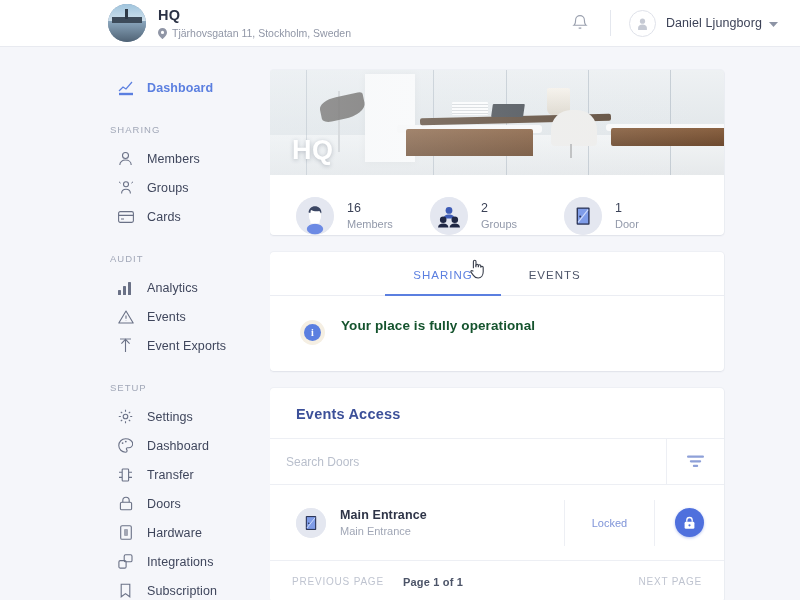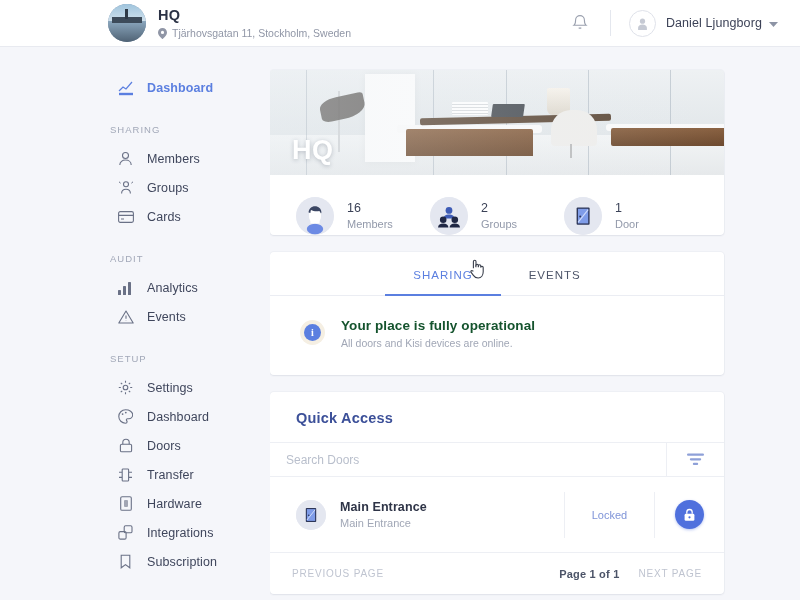--- a/index.html
+++ b/index.html
@@ -259,21 +259,21 @@
   .status-txt { margin-left: 16px; }
   .status-title { font-size: 13.5px; font-weight: 700; color: #14532d; letter-spacing:.1px; }
   .status-sub { font-size: 10.5px; color: #a1a7b6; margin-top: 4px; }
 
   
   .qa-header { padding: 18px 26px 16px; }
   .qa-title { font-size: 14.5px; font-weight: 700; color: #3c5099; letter-spacing:.2px; }
   .qa-search-row {
     display:flex; align-items:stretch;
     border-top: 1px solid #edeff4; border-bottom: 1px solid #edeff4;
-    height: 35px;
+    height: 47px;
   }
   .qa-search {
     flex: 1; border: 0; outline: 0; background: transparent;
     padding: 0 16px; font-size: 12px; color: #4c5468;
     font-family: "Liberation Sans", sans-serif;
   }
   .qa-search::placeholder { color: #b9bfcc; }
   .qa-filter {
     width: 58px; border-left: 1px solid #edeff4;
     display:flex; align-items:center; justify-content:center; cursor:pointer;
@@ -301,21 +301,21 @@
   .lock-btn {
     width: 29px; height: 29px; border-radius: 50%;
     background: #4f70dd; display:flex;align-items:center;justify-content:center;
     cursor:pointer; box-shadow: 0 1px 3px rgba(79,112,221,.4);
   }
   .pager {
     display:flex; align-items:center; height: 41px; padding: 0 22px;
     font-size: 10px; letter-spacing: .8px; gap: 19px;
   }
   .pager-prev, .pager-next { color: #bfc4d0; cursor: pointer; }
-  .pager-mid { flex:1; text-align:right; color:#4c5468; font-weight:700; letter-spacing:.2px; font-size:11px;}
+  .pager-mid { flex:1; text-align:left; color:#4c5468; font-weight:700; letter-spacing:.2px; font-size:11px;}
 </style>
 </head>
 <body>
 
 <div class="topbar">
   <div class="place-avatar">
     <div class="sky"></div>
       <div class="water"></div>
     <div class="city"></div>
       <div class="tower"></div>
@@ -414,20 +414,30 @@
     </div>
     <div class="nav-item">
       <span class="ico">
         <svg width="16" height="14" viewBox="0 0 16 14" fill="none" stroke="#6a7186" stroke-width="1.1">
           <path d="M8 1L15.2 13H.8z" stroke-linejoin="round"></path>
             <path d="M8 5.6v3.2M8 10.8v.1"></path>
         </svg>
       </span>
       <span>Events</span>
     </div>
+    <div class="nav-item">
+      <span class="ico">
+        <svg width="13" height="15" viewBox="0 0 13 15" fill="none" stroke="#6a7186" stroke-width="1.1">
+          <path d="M6.5 14V2"></path>
+            <path d="M2.4 5.6L6.5 1.4l4.1 4.2"></path>
+            <path d="M1 1h11" stroke-width=".9"></path>
+        </svg>
+      </span>
+      <span>Event Exports</span>
+    </div>
 
     <div class="nav-group-label">SETUP</div>
     <div class="nav-item">
       <span class="ico">
         <svg width="15" height="15" viewBox="0 0 15 15" fill="none" stroke="#6a7186" stroke-width="1.1">
           <circle cx="7.5" cy="7.5" r="2.3"></circle>
           <path d="M7.5.8v2M7.5 12.2v2M.8 7.5h2M12.2 7.5h2M2.8 2.8l1.4 1.4M10.8 10.8l1.4 1.4M12.2 2.8l-1.4 1.4M4.2 10.8l-1.4 1.4"></path>
         </svg>
       </span>
       <span>Settings</span>
@@ -437,35 +447,35 @@
         <svg width="15" height="15" viewBox="0 0 15 15" fill="none" stroke="#6a7186" stroke-width="1.1">
           <path d="M7.5.8a6.7 6.7 0 000 13.4c1 0 1.6-.6 1.6-1.4 0-.9-.8-1.3-.8-2 0-.6.5-1.1 1.2-1.1h1.3a3.9 3.9 0 003.9-3.9C14.7 2.8 11.5.8 7.5.8z"></path>
           <circle cx="4.6" cy="5.1" r=".9" fill="#6a7186" stroke="none"></circle>
           <circle cx="7.8" cy="3.6" r=".9" fill="#6a7186" stroke="none"></circle>
         </svg>
       </span>
       <span>Dashboard</span>
     </div>
     <div class="nav-item">
       <span class="ico">
+        <svg width="15" height="14" viewBox="0 0 15 14" fill="none" stroke="#6a7186" stroke-width="1.1">
+          <rect x="4.2" y="1" width="6.4" height="12" rx=".8"></rect>
+          <path d="M1 4.2h3M1 9.4h3M11 4.2h3M11 9.4h3"></path>
+        </svg>
+      </span>
+      <span>Transfer</span>
+    </div>
+    <div class="nav-item">
+      <span class="ico">
         <svg width="14" height="15" viewBox="0 0 14 15" fill="none" stroke="#6a7186" stroke-width="1.1">
           <rect x="1.4" y="6.2" width="11.2" height="7.6" rx="1.4"></rect>
           <path d="M3.8 6.2V4.4a3.2 3.2 0 016.4 0v1.8"></path>
         </svg>
       </span>
       <span>Doors</span>
-    </div>
-    <div class="nav-item">
-      <span class="ico">
-        <svg width="15" height="14" viewBox="0 0 15 14" fill="none" stroke="#6a7186" stroke-width="1.1">
-          <rect x="4.2" y="1" width="6.4" height="12" rx=".8"></rect>
-          <path d="M1 4.2h3M1 9.4h3M11 4.2h3M11 9.4h3"></path>
-        </svg>
-      </span>
-      <span>Transfer</span>
     </div>
     <div class="nav-item">
       <span class="ico">
         <svg width="12" height="15" viewBox="0 0 12 15" fill="none" stroke="#6a7186" stroke-width="1.1">
           <rect x=".7" y=".7" width="10.6" height="13.6" rx="1.4"></rect>
           <rect x="4" y="4" width="4" height="7" rx="1" fill="#6a7186" stroke="none" opacity=".6"></rect>
         </svg>
       </span>
       <span>Hardware</span>
     </div>
@@ -574,28 +584,27 @@
       <div class="tabs">
         <div class="tab active">SHARING</div>
         <div class="tab">EVENTS</div>
       </div>
       <div class="status-row">
         <div class="status-ico">
           <div class="status-dot">i</div>
         </div>
         <div class="status-txt">
           <div class="status-title">Your place is fully operational</div>
-          <div class="status-sub">All doors and Kisi devices are online.</div>
         </div>
       </div>
     </div>
 
     <div class="card">
       <div class="qa-header">
-        <div class="qa-title">Quick Access</div>
+        <div class="qa-title">Events Access</div>
       </div>
       <div class="qa-search-row">
         <input class="qa-search" type="text" placeholder="Search Doors" style="">
         <div class="qa-filter">
           <svg width="17" height="13" viewBox="0 0 17 13" fill="#8ea0d8">
             <rect x="0" y="0.6" width="17" height="2.2" rx="1.1"></rect>
             <rect x="2.8" y="5.2" width="11.4" height="2.2" rx="1.1"></rect>
             <rect x="5.8" y="9.8" width="5.4" height="2.2" rx="1.1"></rect>
           </svg>
         </div>

